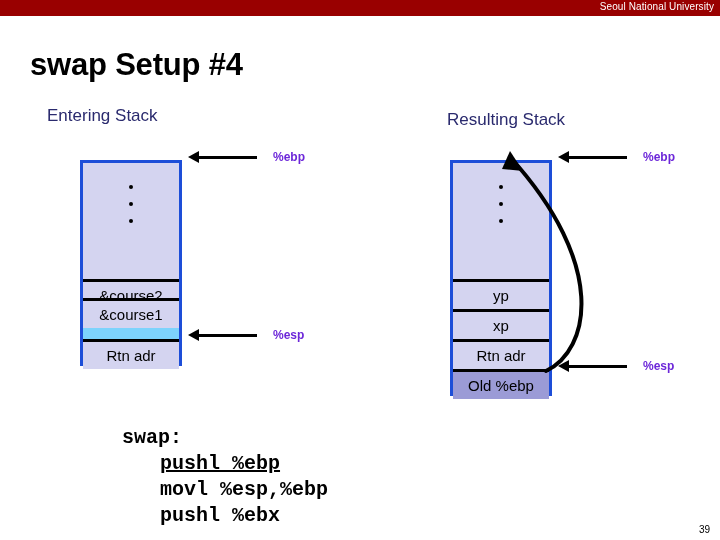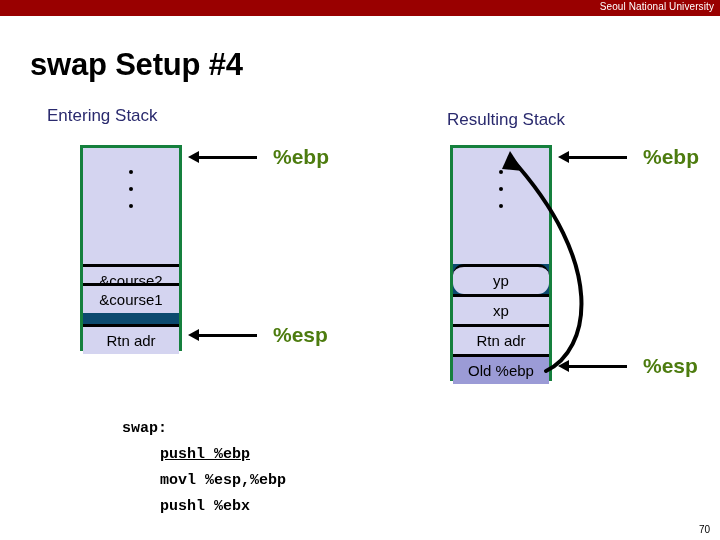--- a/index.html
+++ b/index.html
@@ -50,22 +50,23 @@
     color: #2a2a6e;
     white-space: nowrap;
   }
   #heading-entering { left: 47px; top: 106px; }
   #heading-resulting { left: 447px; top: 110px; }
 
   
   .stack-box {
     position: absolute;
     box-sizing: border-box;
-    border: 3px solid #15803d;
-    background: #0c4a6e;
+    border: 3px solid #1d4ed8;
+    background: #7dd3fc;
+    margin-top: 15px;
   }
   #stack-left  { left: 80px;  top: 145px; width: 102px; height: 206px; }
   #stack-right { left: 450px; top: 145px; width: 102px; height: 236px; }
 
   .stack-cell {
     position: absolute;
     left: 0;
     width: 100%;
     box-sizing: border-box;
     background: #d4d4f0;
@@ -113,23 +114,23 @@
     background: #000000;
   }
   .ptr .head {
     width: 0; height: 0;
     border-top: 6px solid transparent;
     border-bottom: 6px solid transparent;
     border-right: 11px solid #000000;
   }
   .ptr .reg {
     margin-left: 16px;
-    font-size: 21px;
+    font-size: 12px;
     font-weight: bold;
-    color: #4d7c0f;
+    color: #6d28d9;
     white-space: nowrap;
     text-align: right;
   }
 
   #ptr-left-ebp  { left: 188px; top: 147px; }
   #ptr-left-ebp  .shaft { width: 58px; }
   #ptr-left-esp  { left: 188px; top: 325px; }
   #ptr-left-esp  .shaft { width: 58px; }
   #ptr-right-ebp { left: 558px; top: 147px; }
   #ptr-right-ebp .shaft { width: 58px; }
@@ -140,23 +141,23 @@
   #curve-arrow {
     position: absolute;
     left: 490px; top: 145px;
     width: 140px; height: 240px;
     pointer-events: none;
   }
 
   
   #code-block {
     position: absolute;
-    left: 122px; top: 416px;
+    left: 122px; top: 425px;
     font-family: "Liberation Mono", monospace;
-    font-size: 15px;
+    font-size: 20px;
     font-weight: bold;
     color: #000000;
     line-height: 26px;
   }
   #code-block .line { white-space: pre; }
   #code-block .line.indent { padding-left: 38px; }
   #code-block .line.current { text-decoration: underline; }
 
   
   #page-number {
@@ -203,21 +204,21 @@
 </div>
 
 <div class="stack-box" id="stack-right">
   <div class="stack-gap" style="height:116px;">
     <div class="dots">
       <div class="dot"></div>
       <div class="dot"></div>
       <div class="dot"></div>
     </div>
   </div>
-  <div class="stack-cell" style="top:116px; height:30px;border-radius:11px;">yp</div>
+  <div class="stack-cell" style="top:116px; height:30px;">yp</div>
   <div class="stack-cell" style="top:146px; height:30px;">xp</div>
   <div class="stack-cell" style="top:176px; height:30px;">Rtn adr</div>
   <div class="stack-cell dark" style="top:206px; height:30px;">Old %ebp</div>
 </div>
 
 <div class="ptr" id="ptr-right-ebp">
   <div class="head"></div>
   <div class="shaft"></div>
   <div class="reg">%ebp</div>
 </div>
@@ -233,13 +234,13 @@
   <polygon points="20,6 33,26 12,24" fill="#000000"></polygon>
 </svg>
 
 <div id="code-block">
   <div class="line">swap:</div>
   <div class="line indent current">pushl %ebp</div>
   <div class="line indent">movl %esp,%ebp</div>
   <div class="line indent">pushl %ebx</div>
 </div>
 
-<div id="page-number">70</div>
+<div id="page-number">39</div>
 
 </body></html>

